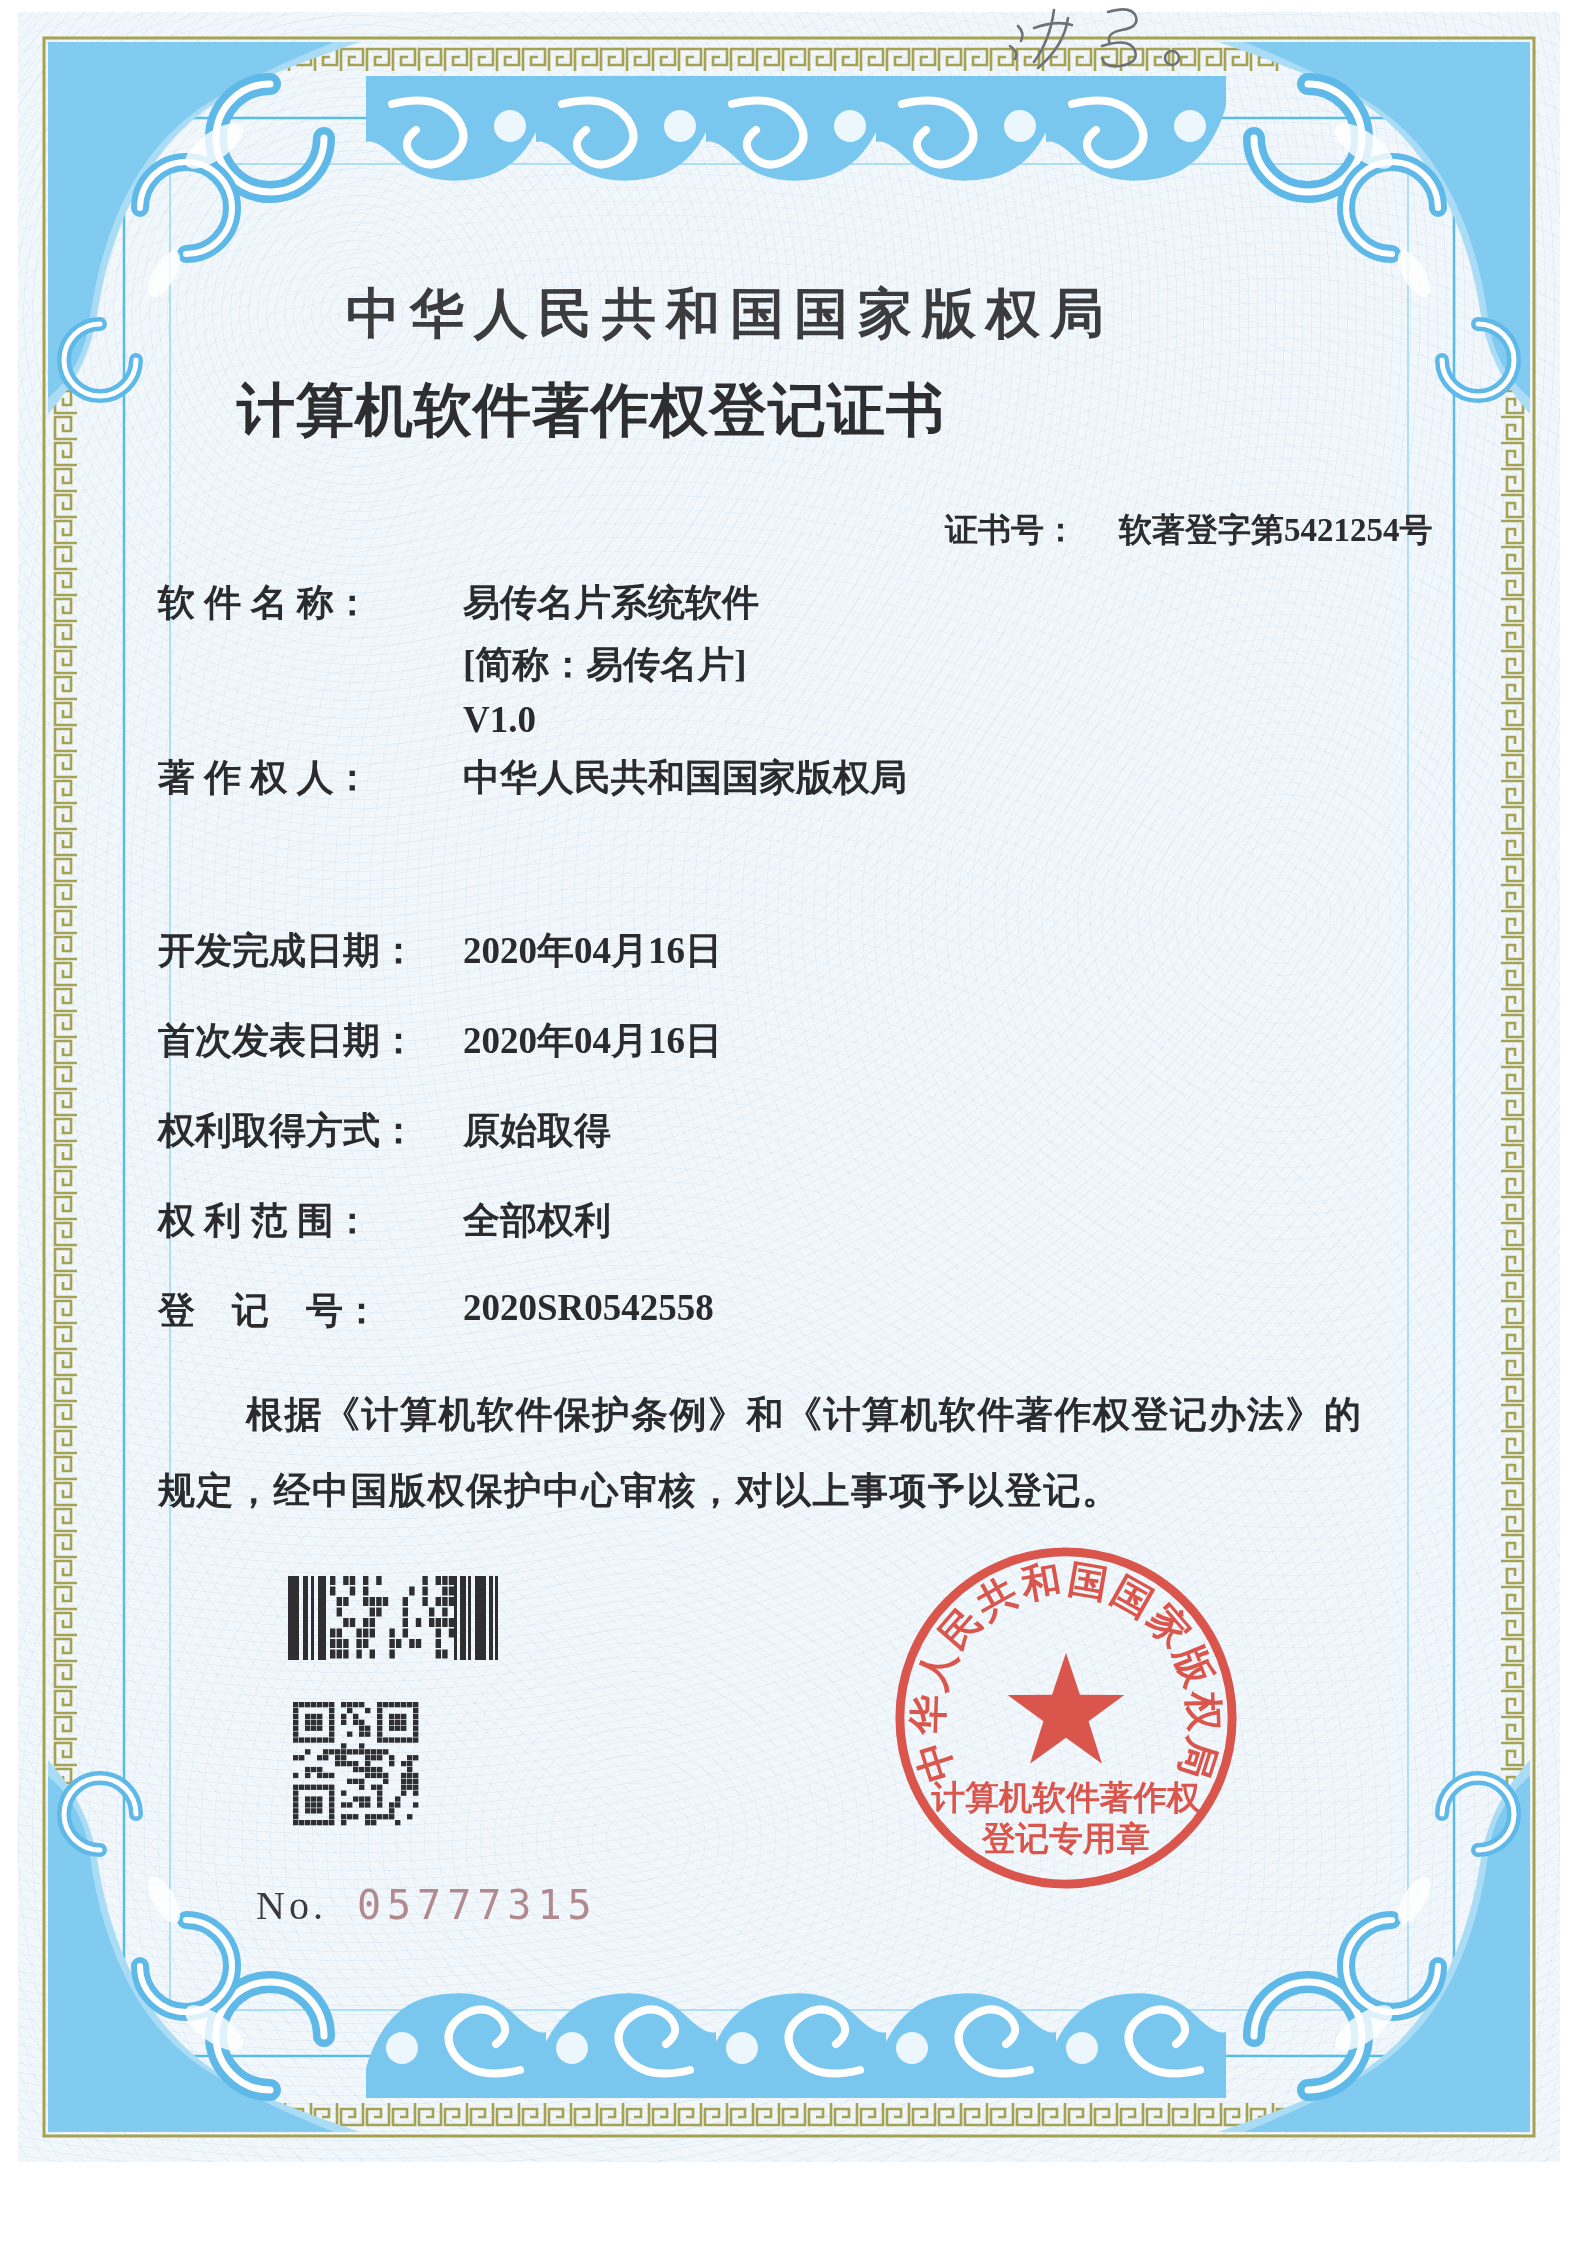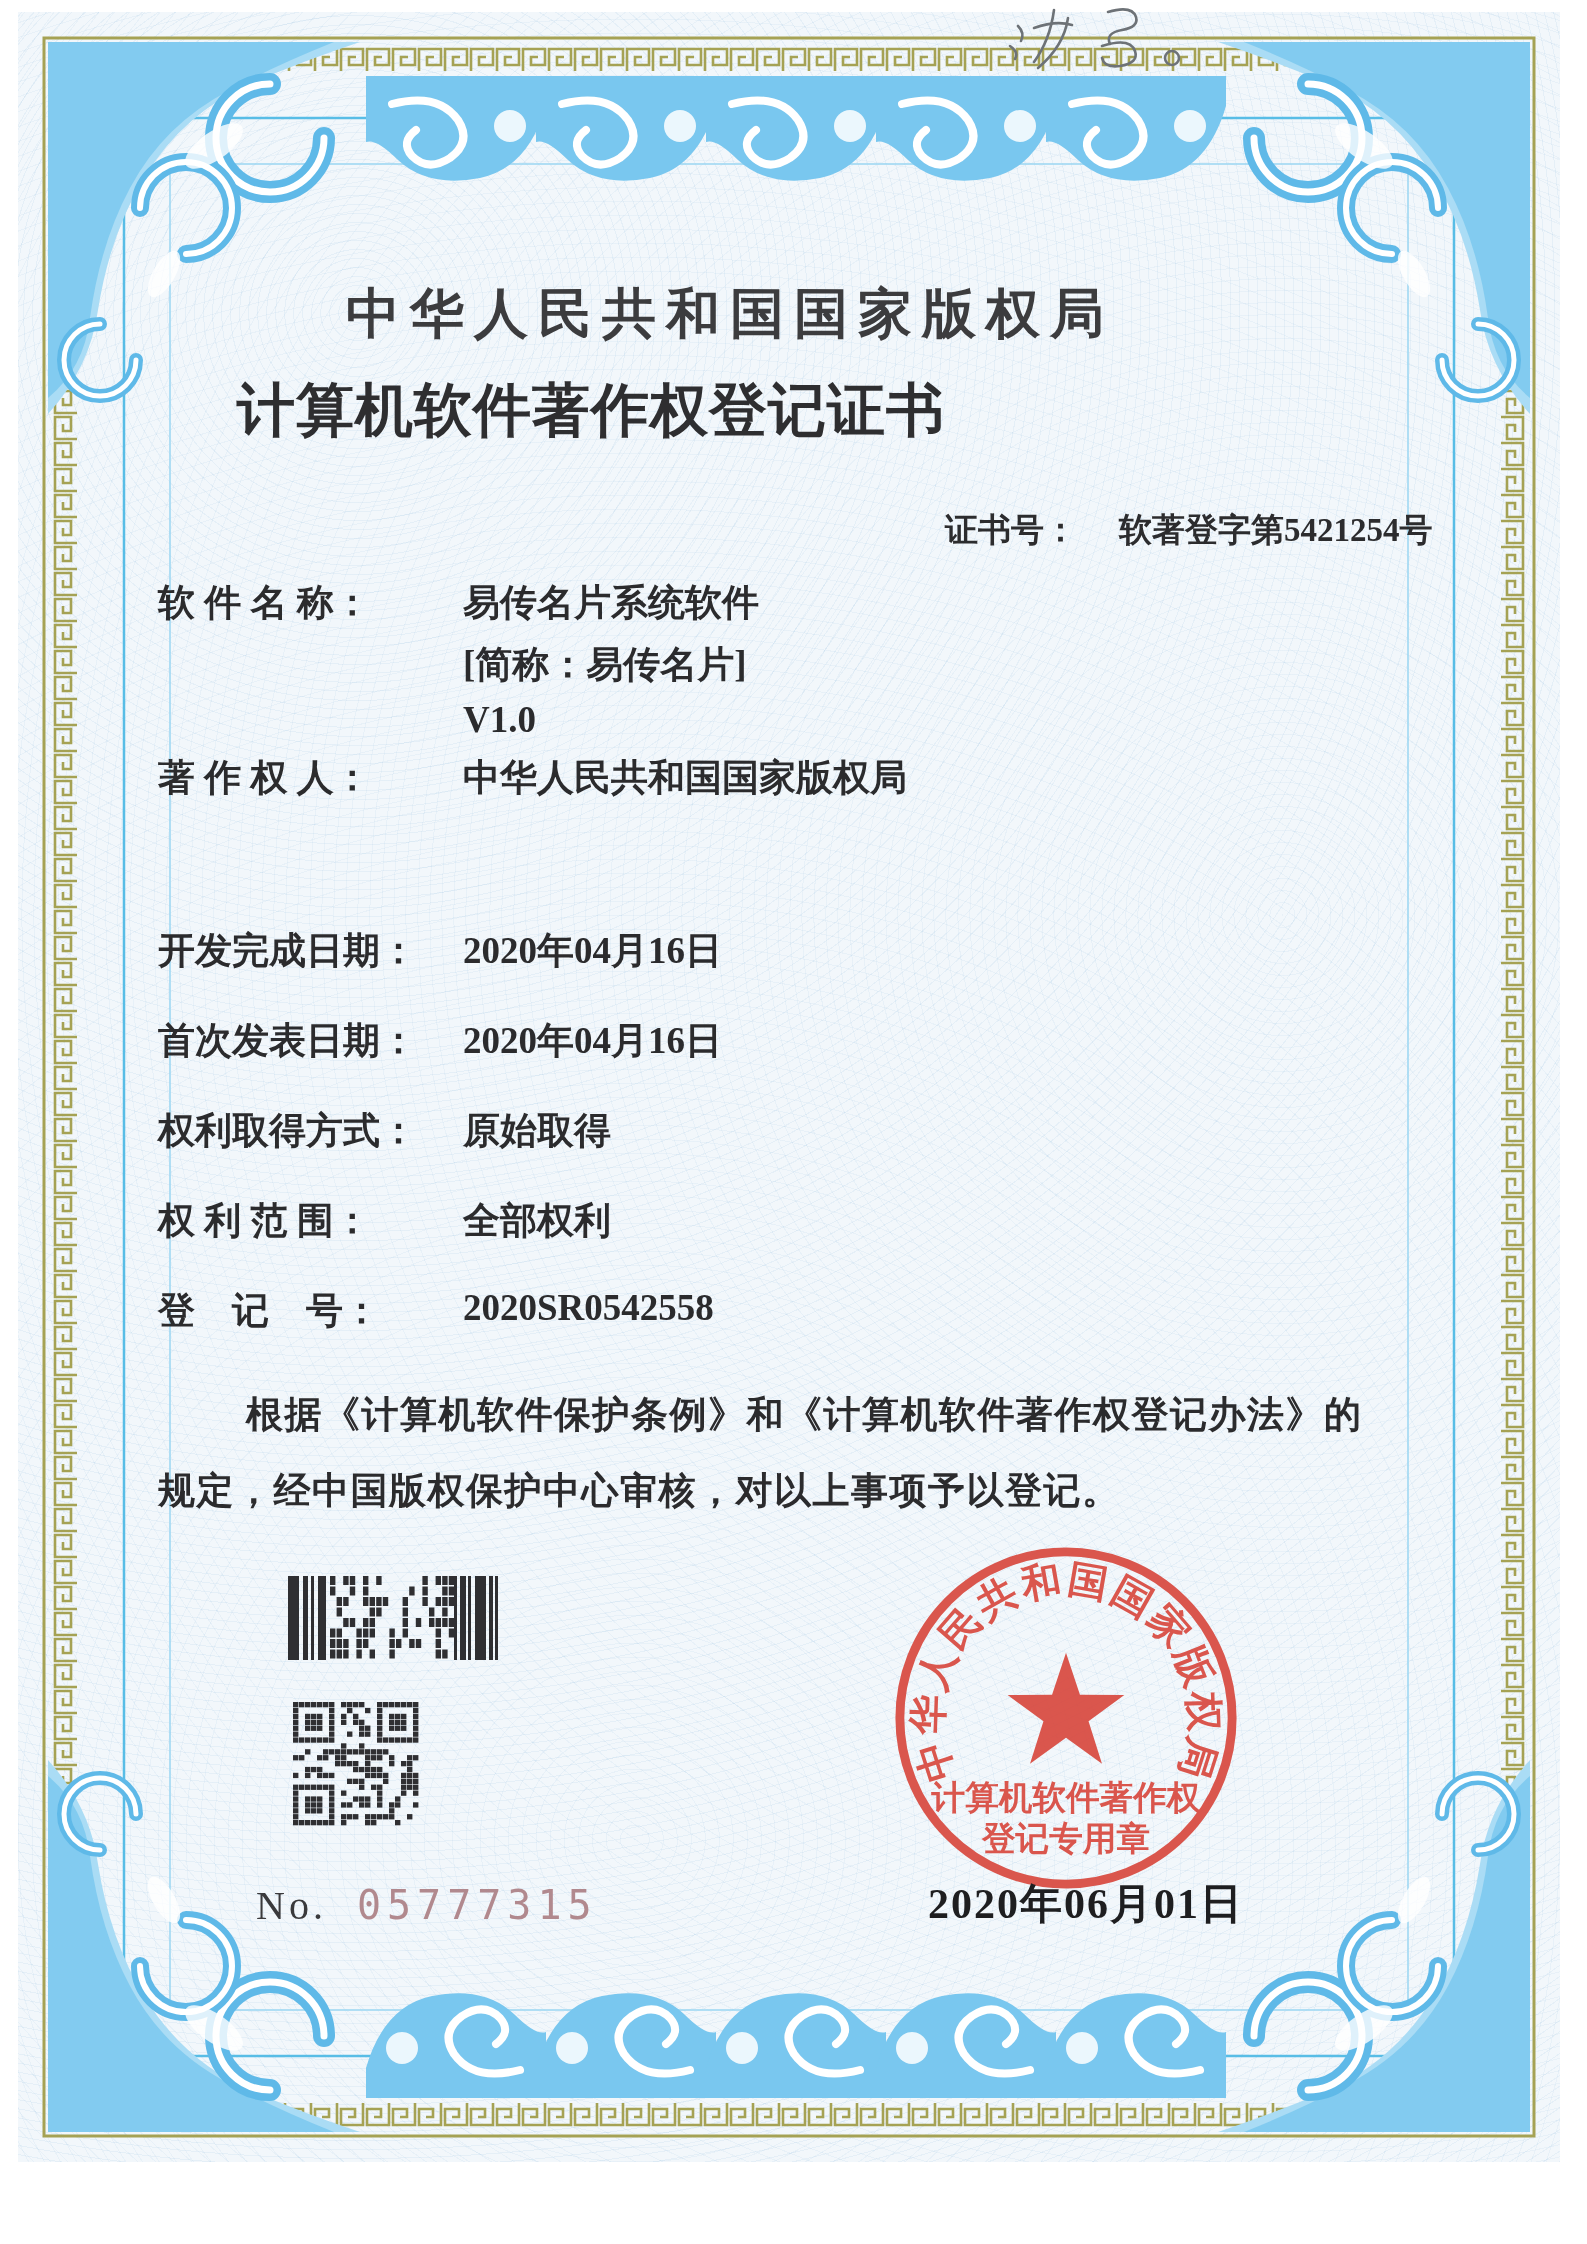--- a/index.html
+++ b/index.html
@@ -734,16 +734,15 @@
         <circle cx="180" cy="180" r="168" fill="none" stroke="#d8493f" stroke-width="9"></circle>
         <polygon fill="#d8493f" points="180,114 165.9,156.6 121,156.8 157.2,183.4 143.6,226.2 180,200 216.4,226.2 202.8,183.4 239,156.8 194.1,156.6"></polygon>
         <text font-size="40" font-weight="bold" fill="#d8493f" letter-spacing="3" font-family="Liberation Serif, serif">
           <textPath href="#sealArc" startOffset="50%" text-anchor="middle">中华人民共和国国家版权局</textPath>
         </text>
         <text x="180" y="272" text-anchor="middle" font-size="34" font-weight="bold" fill="#d8493f" font-family="Liberation Serif, serif">计算机软件著作权</text>
         <text x="180" y="314" text-anchor="middle" font-size="34" font-weight="bold" fill="#d8493f" font-family="Liberation Serif, serif">登记专用章</text>
       </svg>
     </div>
 
-    <div class="issue-date">2020年06月01日</div>
 
   </div>
 </div>
 
 </body></html>

